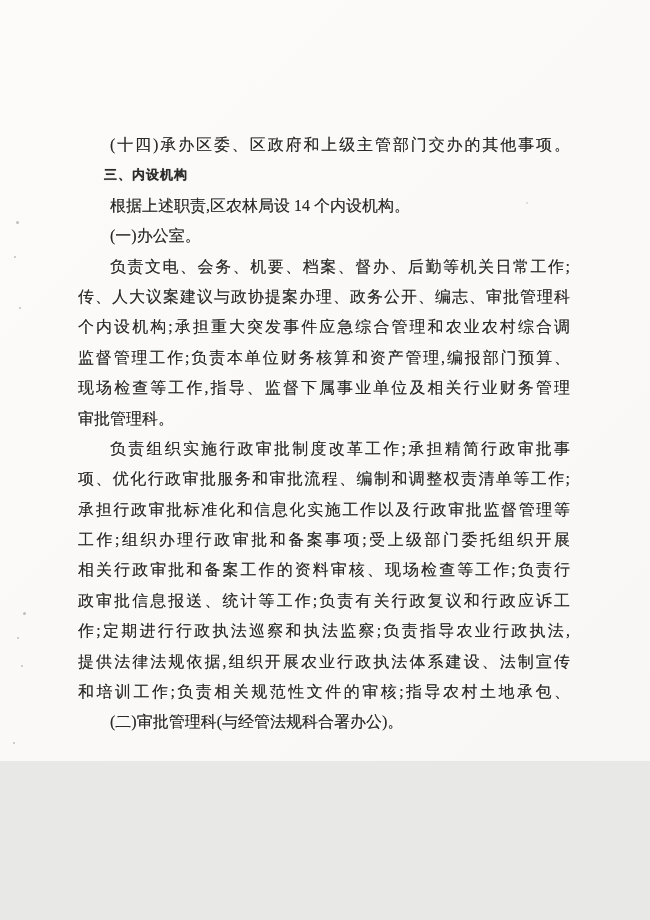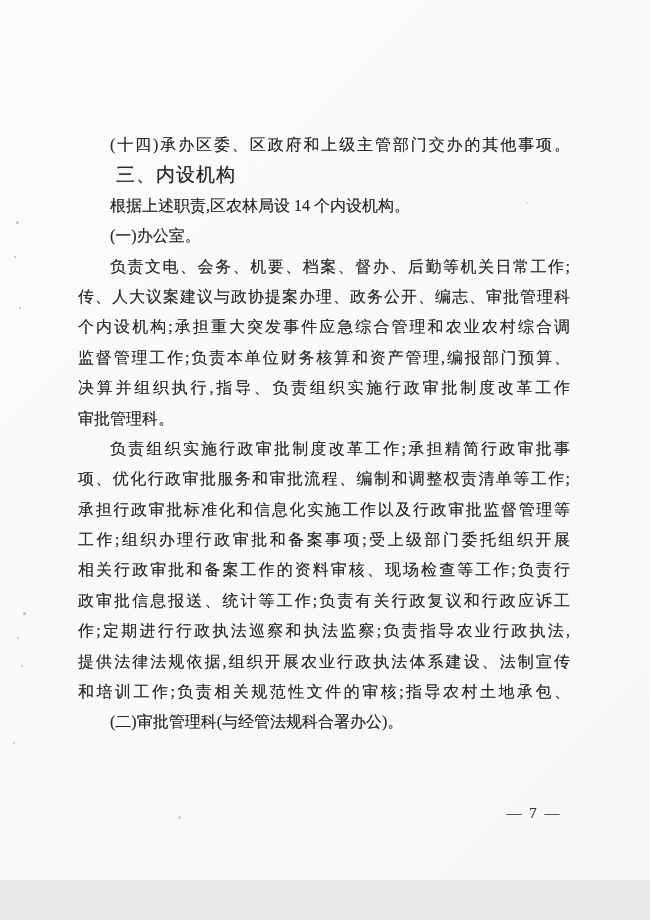--- a/index.html
+++ b/index.html
@@ -3,21 +3,21 @@
 <meta charset="utf-8">
 <style>
   html, body {
     margin: 0;
     padding: 0;
     background: #e8e8e6;
   }
   .page {
     position: relative;
     width: 650px;
-    height: 880px;
+    height: 761px;
     margin: 0 auto;
     background: linear-gradient(135deg, #fcfbf9 0%, #faf9f7 60%, #f8f7f5 100%);
     overflow: hidden;
     font-family: "Liberation Serif", "DejaVu Serif", serif;
     color: #2a2a2a;
   }
   .text-block {
     position: absolute;
     left: 78px;
     top: 130px;
@@ -33,22 +33,22 @@
     text-justify: inter-character;
     text-align-last: left;
     color: #2a2a2a;
     text-shadow: 0 0 0.6px rgba(45,45,45,0.55);
     font-kerning: none;
   }
   .line.fill { text-align-last: justify; }
   .line.indent { text-indent: 2em; }
   .line.heading {
     font-family: "Liberation Sans", "DejaVu Sans", sans-serif;
-    font-weight: 400;
-    font-size: 19px;
+    font-weight: 700;
+    font-size: 13px;
     letter-spacing: 1px;
     text-shadow: 0 0 0.8px rgba(35,35,35,0.7);
   }
   .page-number {
     position: absolute;
     left: 496px;
     top: 802px;
     width: 76px;
     height: 22px;
     line-height: 22px;
@@ -91,21 +91,21 @@
         <div class="line indent">根据上述职责,区农林局设 14 个内设机构。</div>
       </div>
       <div class="para">
         <div class="line indent">(一)办公室。</div>
       </div>
       <div class="para">
         <div class="line indent fill">负责文电、会务、机要、档案、督办、后勤等机关日常工作;</div>
         <div class="line fill">传、人大议案建议与政协提案办理、政务公开、编志、审批管理科</div>
         <div class="line fill">个内设机构;承担重大突发事件应急综合管理和农业农村综合调</div>
         <div class="line fill">监督管理工作;负责本单位财务核算和资产管理,编报部门预算、</div>
-        <div class="line fill">决算并组织执行,指导、负责组织实施行政审批制度改革工作</div>
+        <div class="line fill">现场检查等工作,指导、监督下属事业单位及相关行业财务管理</div>
         <div class="line">审批管理科。</div>
       </div>
       <div class="para">
         <div class="line indent fill">负责组织实施行政审批制度改革工作;承担精简行政审批事</div>
         <div class="line fill">项、优化行政审批服务和审批流程、编制和调整权责清单等工作;</div>
         <div class="line fill">承担行政审批标准化和信息化实施工作以及行政审批监督管理等</div>
         <div class="line fill">工作;组织办理行政审批和备案事项;受上级部门委托组织开展</div>
         <div class="line fill">相关行政审批和备案工作的资料审核、现场检查等工作;负责行</div>
         <div class="line fill">政审批信息报送、统计等工作;负责有关行政复议和行政应诉工</div>
         <div class="line fill">作;定期进行行政执法巡察和执法监察;负责指导农业行政执法,</div>

